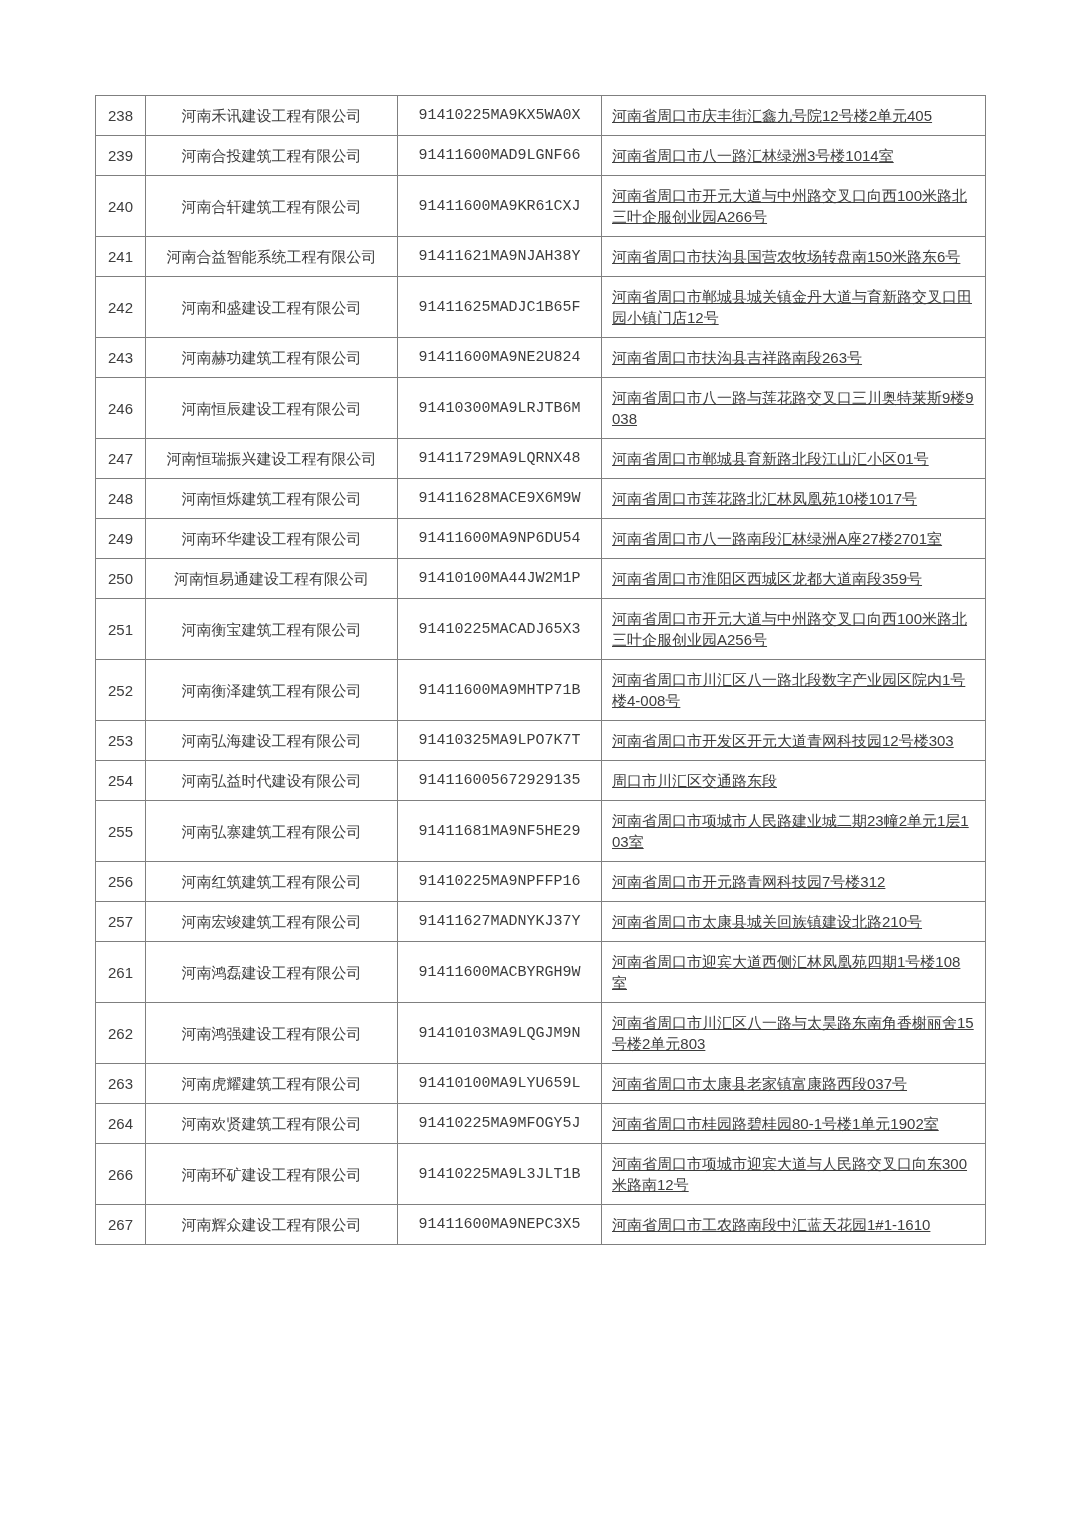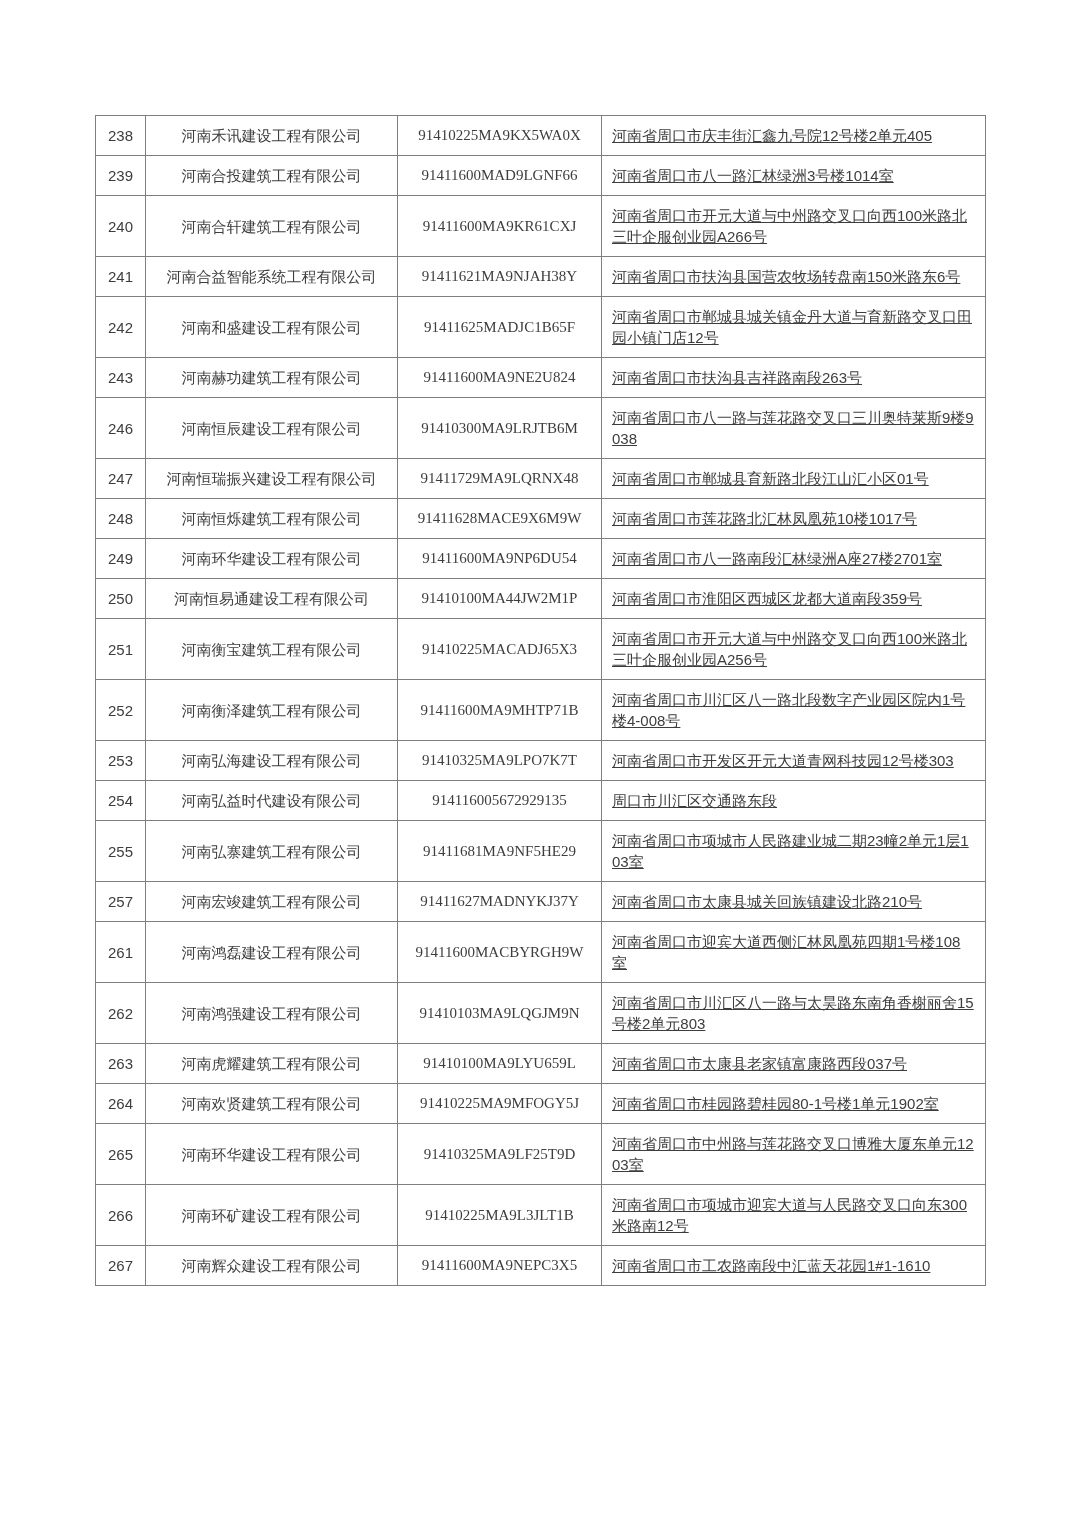--- a/index.html
+++ b/index.html
@@ -8,21 +8,20 @@
     padding: 0;
     background: #ffffff;
     font-family: "Liberation Sans", "DejaVu Sans", sans-serif;
   }
   .page {
     position: relative;
     width: 1080px;
     height: 1291px;
     background: #ffffff;
     overflow: hidden;
-    margin-top: 20px;
   }
   .table-wrap {
     position: absolute;
     top: 95px;
     left: 95px;
     width: 890px;
   }
   table.company-table {
     border-collapse: collapse;
     width: 100%;
@@ -33,21 +32,21 @@
     padding: 9px 10px;
     font-size: 15px;
     line-height: 1.4;
     color: #3d3d3d;
     vertical-align: middle;
     word-break: break-all;
   }
   td.col-no    { width: 50px;  text-align: center; }
   td.col-name  { width: 252px; text-align: center;  padding-left: 8px; }
   td.col-code  { width: 204px; text-align: center;
-                 font-family: Liberation Serif, serif;
+                 font-family: Liberation Mono, monospace;
                  font-size: 14px; }
   td.col-addr  { width: 384px; text-align: left; padding-left: 10px; text-decoration: underline; }
 
   .footer-mark {
     position: absolute;
     top: 1448px;
     right: 42px;
     display: flex;
     align-items: center;
     gap: 12px;
@@ -203,20 +202,26 @@
     <td class="col-addr">周口市川汇区交通路东段</td>
   </tr>
 
   <tr>
     <td class="col-no">255</td>
     <td class="col-name">河南弘寨建筑工程有限公司</td>
     <td class="col-code">91411681MA9NF5HE29</td>
     <td class="col-addr">河南省周口市项城市人民路建业城二期23幢2单元1层103室</td>
   </tr>
 
+  <tr>
+    <td class="col-no">256</td>
+    <td class="col-name">河南红筑建筑工程有限公司</td>
+    <td class="col-code">91410225MA9NPFFP16</td>
+    <td class="col-addr">河南省周口市开元路青网科技园7号楼312</td>
+  </tr>
 
   <tr>
     <td class="col-no">257</td>
     <td class="col-name">河南宏竣建筑工程有限公司</td>
     <td class="col-code">91411627MADNYKJ37Y</td>
     <td class="col-addr">河南省周口市太康县城关回族镇建设北路210号</td>
   </tr>
 
 
 
@@ -242,26 +247,20 @@
     <td class="col-addr">河南省周口市太康县老家镇富康路西段037号</td>
   </tr>
 
   <tr>
     <td class="col-no">264</td>
     <td class="col-name">河南欢贤建筑工程有限公司</td>
     <td class="col-code">91410225MA9MFOGY5J</td>
     <td class="col-addr">河南省周口市桂园路碧桂园80-1号楼1单元1902室</td>
   </tr>
 
-  <tr>
-    <td class="col-no">265</td>
-    <td class="col-name">河南环华建设工程有限公司</td>
-    <td class="col-code">91410325MA9LF25T9D</td>
-    <td class="col-addr">河南省周口市中州路与莲花路交叉口博雅大厦东单元1203室</td>
-  </tr>
 
   <tr>
     <td class="col-no">266</td>
     <td class="col-name">河南环矿建设工程有限公司</td>
     <td class="col-code">91410225MA9L3JLT1B</td>
     <td class="col-addr">河南省周口市项城市迎宾大道与人民路交叉口向东300米路南12号</td>
   </tr>
 
   <tr>
     <td class="col-no">267</td>

